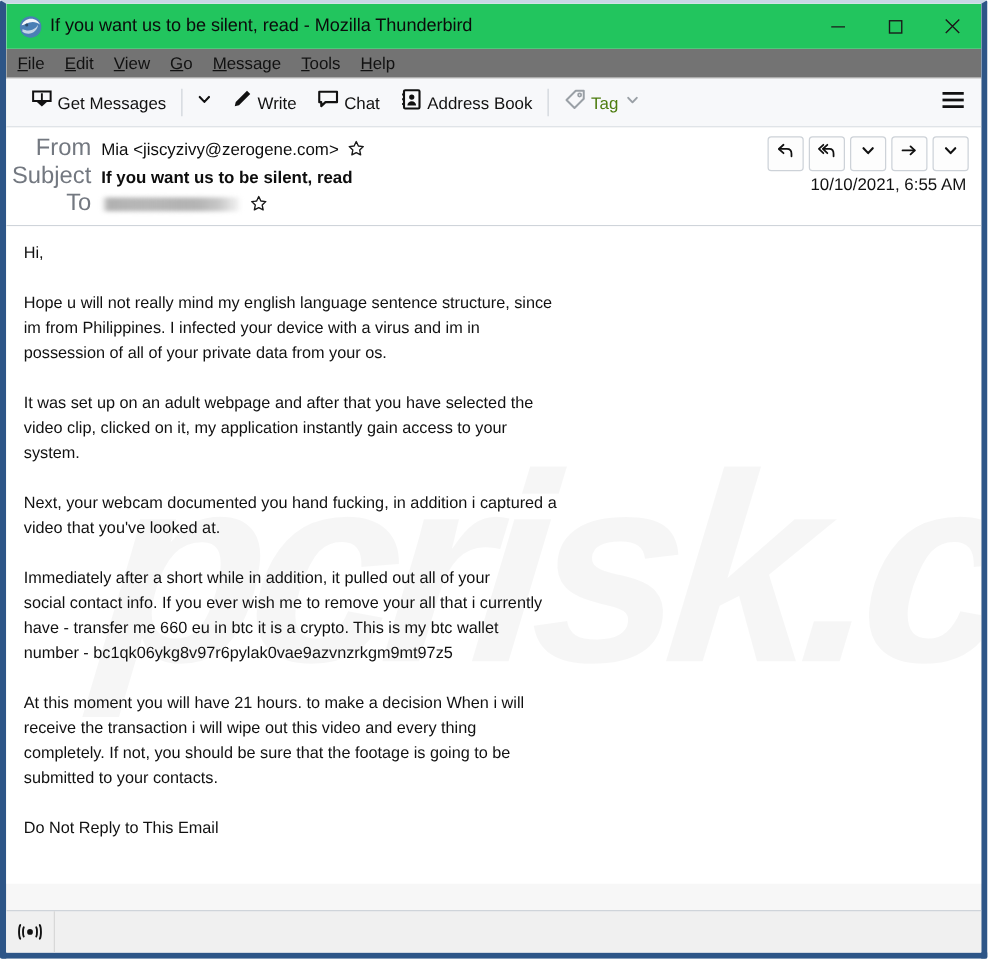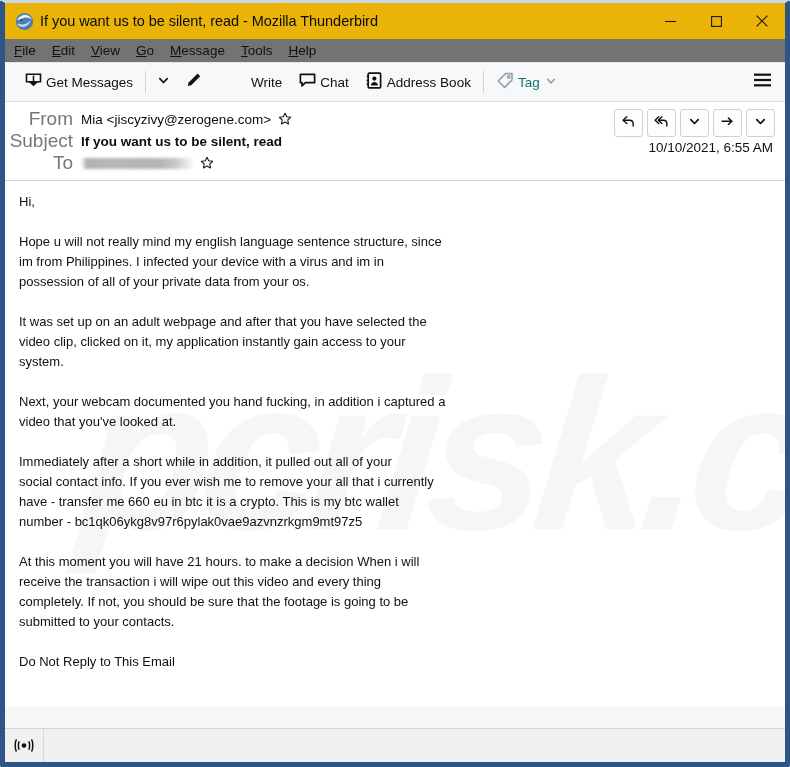--- a/index.html
+++ b/index.html
@@ -28,21 +28,21 @@
     border-top: 3px solid #c9d7e6;
     background: #f7f7f7;
     border-radius: 2px;
     overflow: hidden;
   }
 
   
   #title-bar {
     position: relative;
     height: 36px;
-    background: #eab308;
+    background: #22c55e;
     display: flex;
     align-items: center;
     padding-left: 10px;
     box-sizing: border-box;
   }
   #tb-logo {
     width: 19px; height: 19px;
     flex: 0 0 auto;
     margin-right: 6px;
     margin-top: 1px;
@@ -107,21 +107,21 @@
     padding: 0 5px;
     border-radius: 3px;
     cursor: default;
     white-space: nowrap;
   }
   .tb-btn .lbl {
     font-size: 13.5px;
     color: #111111;
     margin-left: 3px;
   }
-  .tb-btn.disabled .lbl { color: #0f766e; }
+  .tb-btn.disabled .lbl { color: #4d7c0f; }
   .tb-sep {
     width: 1px;
     height: 22px;
     background: #cfd4da;
     margin: 0 7px;
   }
   .tb-caret {
     display: flex;
     align-items: center;
     justify-content: center;
@@ -342,21 +342,21 @@
     <div class="tb-sep"></div>
 
     <div class="tb-caret">
       <span>
         <svg width="13" height="13" viewBox="0 0 13 13">
             <path d="M2.8 4.6L6.5 8.5l3.7-3.9" stroke="#111" stroke-width="1.7" fill="none" stroke-linecap="round" stroke-linejoin="round"></path>
           </svg>
       </span>
     </div>
 
-    <div class="tb-btn" style="margin-left:6px;gap:45px;">
+    <div class="tb-btn" style="margin-left:6px;">
       <span>
         <svg width="19" height="19" viewBox="0 0 19 19">
           <path d="M13.6 2.6l2.6 2.6-9 9-3.4.8.8-3.4z" fill="#111"></path>
         </svg>
       </span>
       <span class="lbl">Write</span>
     </div>
 
     <div class="tb-btn" style="margin-left:6px;">
       <span>

